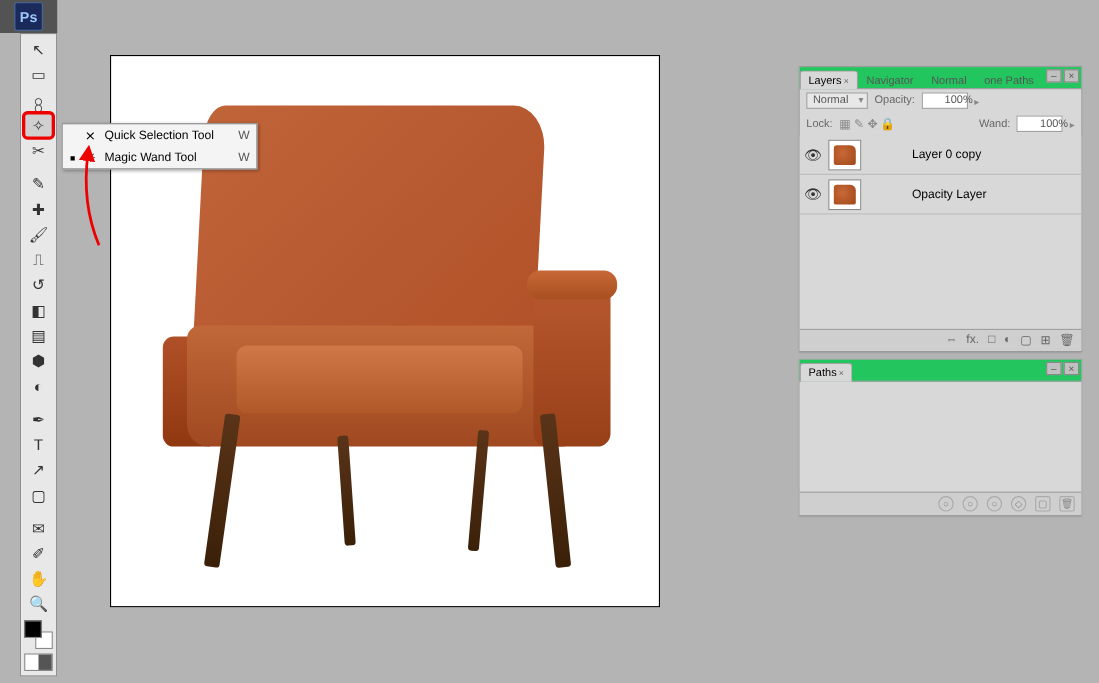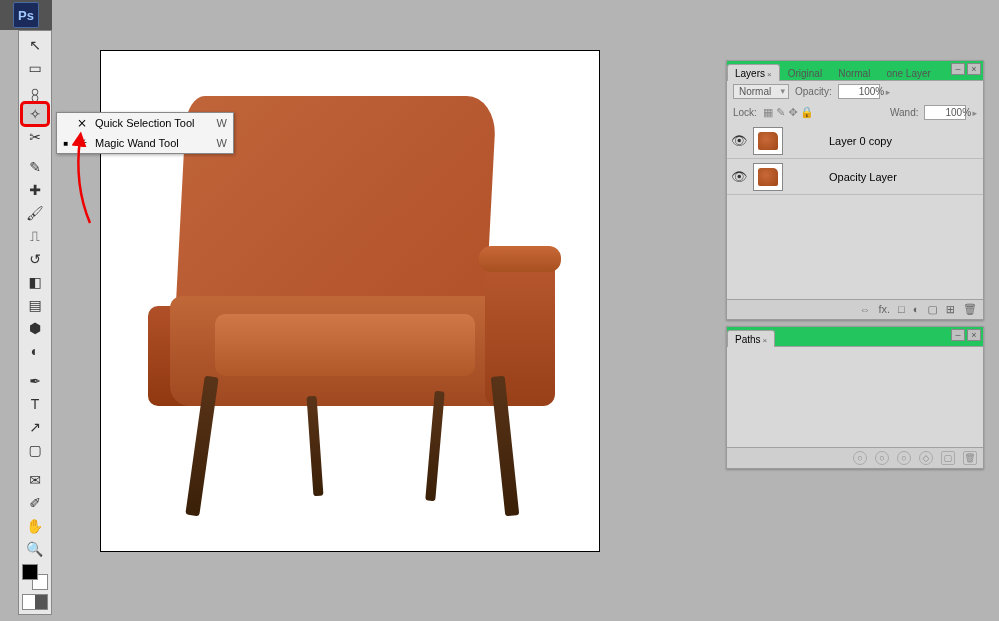--- a/index.html
+++ b/index.html
@@ -143,23 +143,23 @@
         </marker>
       </defs>
   <path d="M18,88 Q2,50 8,4" stroke="#e00" stroke-width="2.5" fill="none" marker-end="url(#ah)"></path>
     </svg>
 </div>
 
 <div class="panels">
   <div class="panel">
     <div class="panel-tabs" id="layers-tabs">
       <div class="panel-tab active"><span>Layers</span><span class="x">×</span></div>
-        <div class="panel-tab"><span>Original</span></div>
+        <div class="panel-tab"><span>Navigator</span></div>
         <div class="panel-tab"><span>Normal</span></div>
-        <div class="panel-tab"><span>one Layer</span></div>
+        <div class="panel-tab"><span>one Paths</span></div>
         <div class="panel-ctrl">
         <span>–</span>
         <span>×</span>
       </div>
     </div>
     <div class="panel-row">
       <div class="dropdown">Normal</div>
       <span>Opacity:</span>
       <div class="field">100%</div>
       <span style="font-size:9px;color:#888">▸</span>

